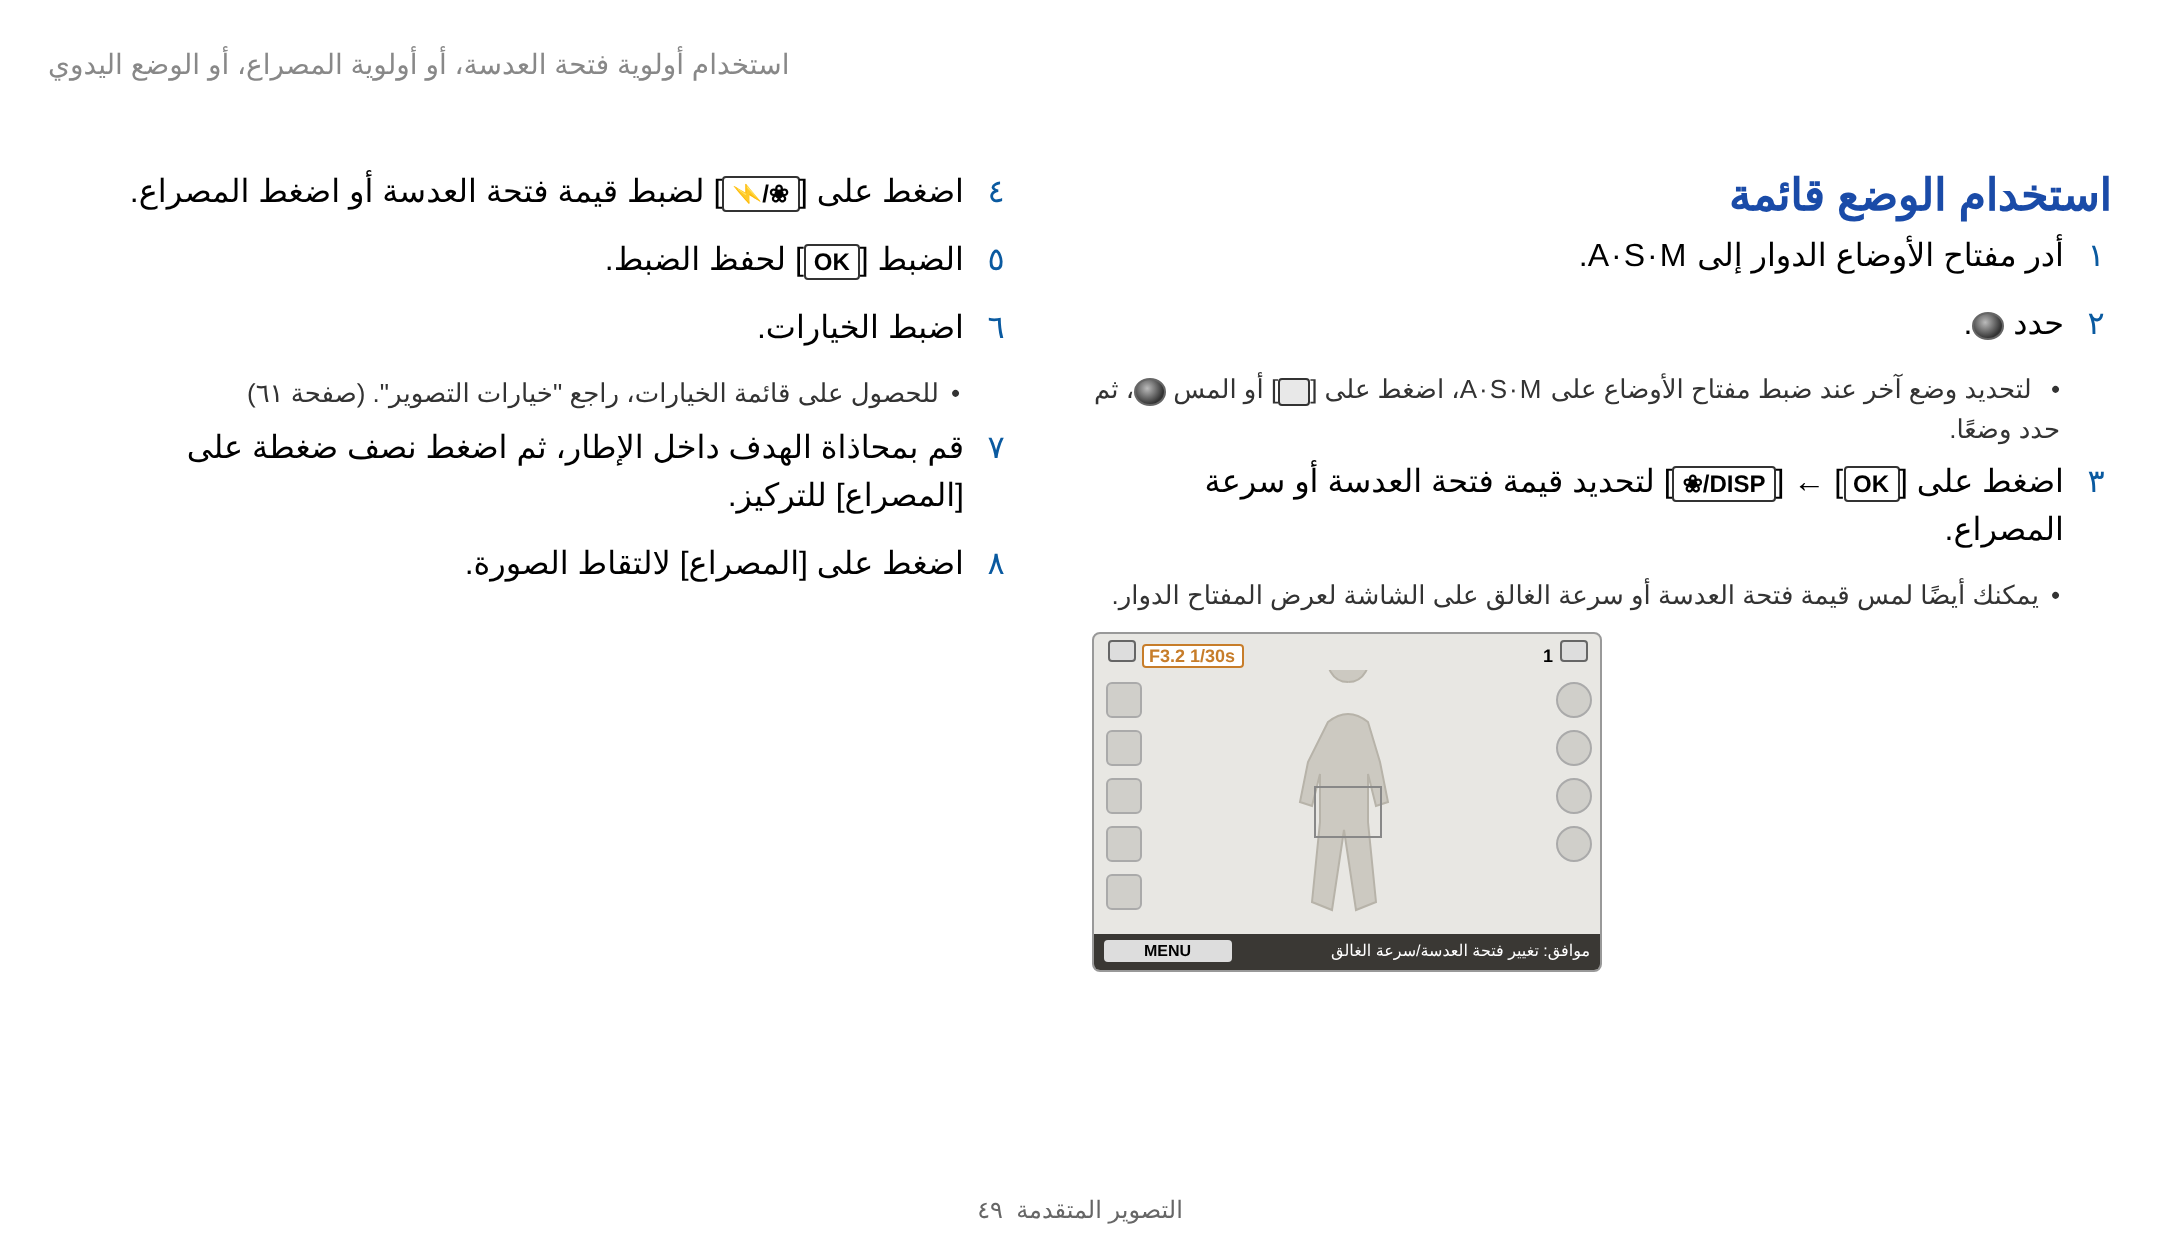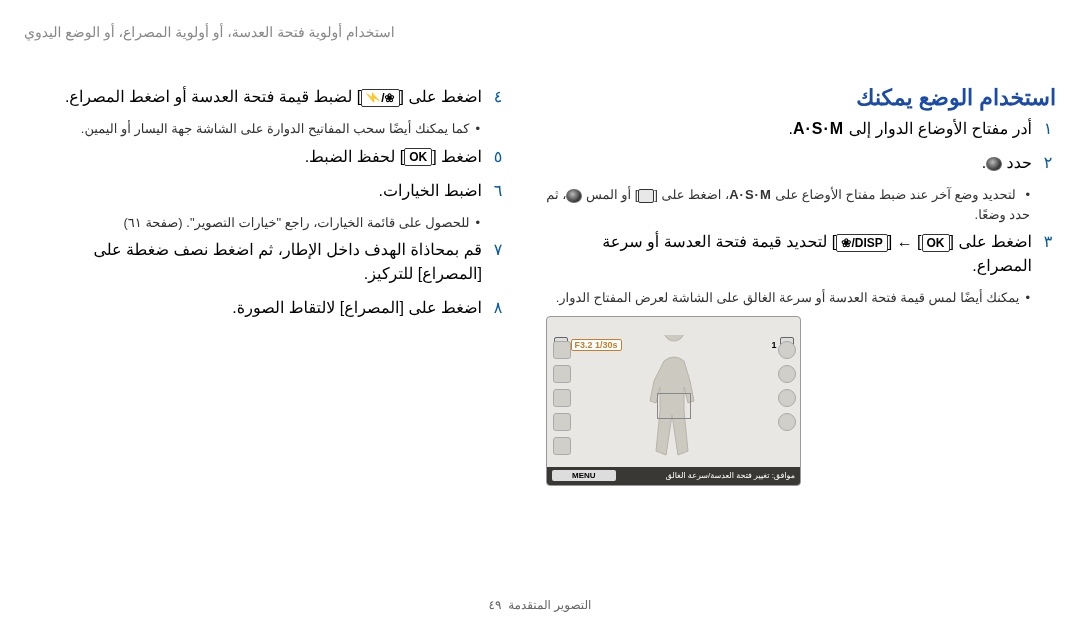--- a/index.html
+++ b/index.html
@@ -83,21 +83,21 @@
       border-radius: 2px;
       padding: 0 4px;
       font-size: 12px;
       line-height: 16px;
       vertical-align: middle;
       font-weight: bold;
       background: #fff;
     }
     .mode-label {
       font-family: 'Arial Black', sans-serif;
-      font-weight: 700;
+      font-weight: 400;
       letter-spacing: 1px;
     }
     .icon {
       display: inline-block;
       width: 16px;
       height: 14px;
       vertical-align: middle;
       border: 1px solid #333;
       border-radius: 2px;
       background: #e8e8e8;
@@ -114,21 +114,21 @@
       border: 1px solid #999;
       border-radius: 4px;
       background: #e8e7e3;
       position: relative;
       margin-right: auto;
       margin-top: 8px;
       overflow: hidden;
     }
     .cs-topbar {
       position: absolute;
-      top: 17px; left: 0; right: 0;
+      top: 0; left: 0; right: 0;
       height: 20px;
       display: flex;
       justify-content: space-between;
       padding: 3px 6px;
       font-size: 9px;
       direction: ltr;
     }
     .cs-exposure {
       border: 1px solid #c77d2a;
       border-radius: 2px;
@@ -217,21 +217,21 @@
     .bold-inline { font-weight: bold; }
   </style>
 </head>
 <body>
 
 <div class="page-header">استخدام أولوية فتحة العدسة، أو أولوية المصراع، أو الوضع اليدوي</div>
 
 <div class="content">
 
   <div class="col-right">
-    <div class="section-title">استخدام الوضع يمكنك</div>
+    <div class="section-title">استخدام الوضع قائمة</div>
 
     <div class="step">
       <span class="step-num">١</span>
       <span class="step-body">
         <span>أدر مفتاح الأوضاع الدوار إلى </span><span class="mode-label">A·S·M</span><span>.</span>
       </span>
     </div>
 
     <div class="step">
       <span class="step-num">٢</span>
@@ -289,26 +289,25 @@
   </div>
 
   <div class="col-left">
 
     <div class="step">
       <span class="step-num">٤</span>
       <span class="step-body">
         <span>اضغط على </span>[<span class="key">❀/<span style="display:inline-block;transform:rotate(90deg)">⚡</span></span>]<span> لضبط قيمة فتحة العدسة أو اضغط المصراع.</span>
       </span>
     </div>
-    <div class="sub-bullet">كما يمكنك أيضًا سحب المفاتيح الدوارة على الشاشة جهة اليسار أو اليمين.</div>
 
     <div class="step">
       <span class="step-num">٥</span>
       <span class="step-body">
-        <span>اضغط </span>[<span class="key">OK</span>]<span> لحفظ الضبط.</span>
+        <span>الضبط </span>[<span class="key">OK</span>]<span> لحفظ الضبط.</span>
       </span>
     </div>
 
     <div class="step">
       <span class="step-num">٦</span>
       <span class="step-body">اضبط الخيارات.</span>
     </div>
     <div class="sub-bullet">للحصول على قائمة الخيارات، راجع "خيارات التصوير". (صفحة ٦١)</div>
 
     <div class="step">

